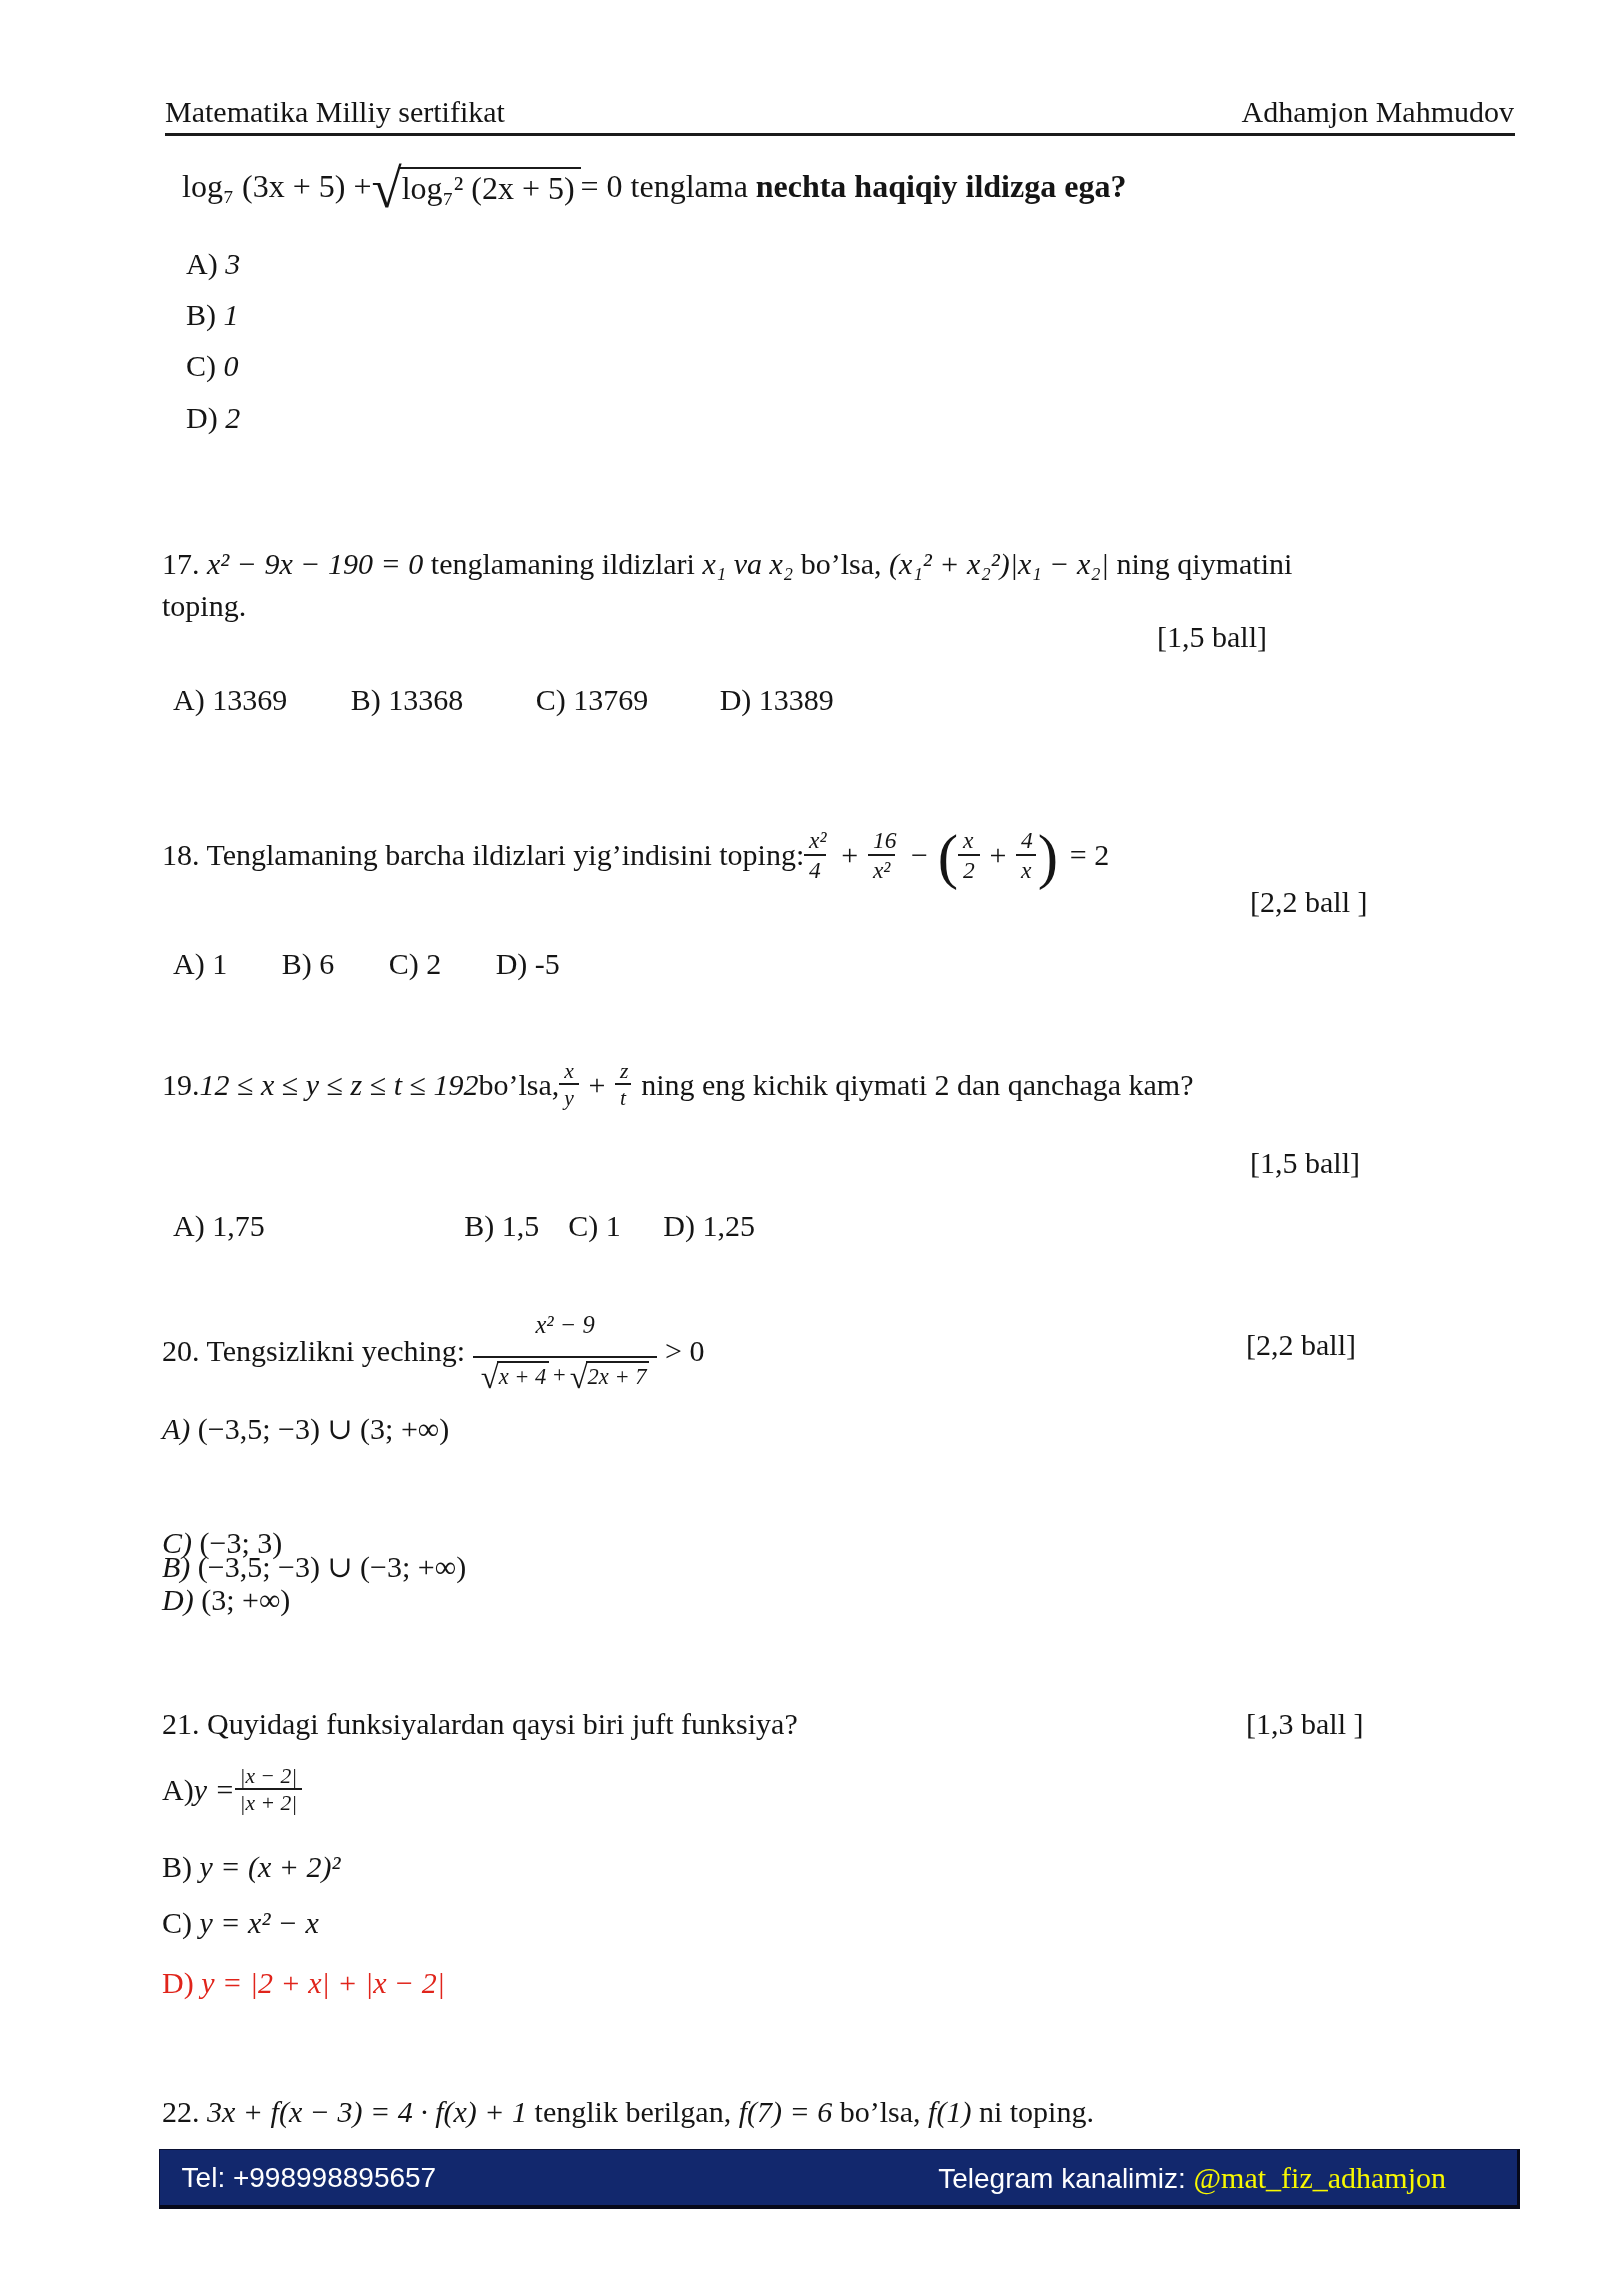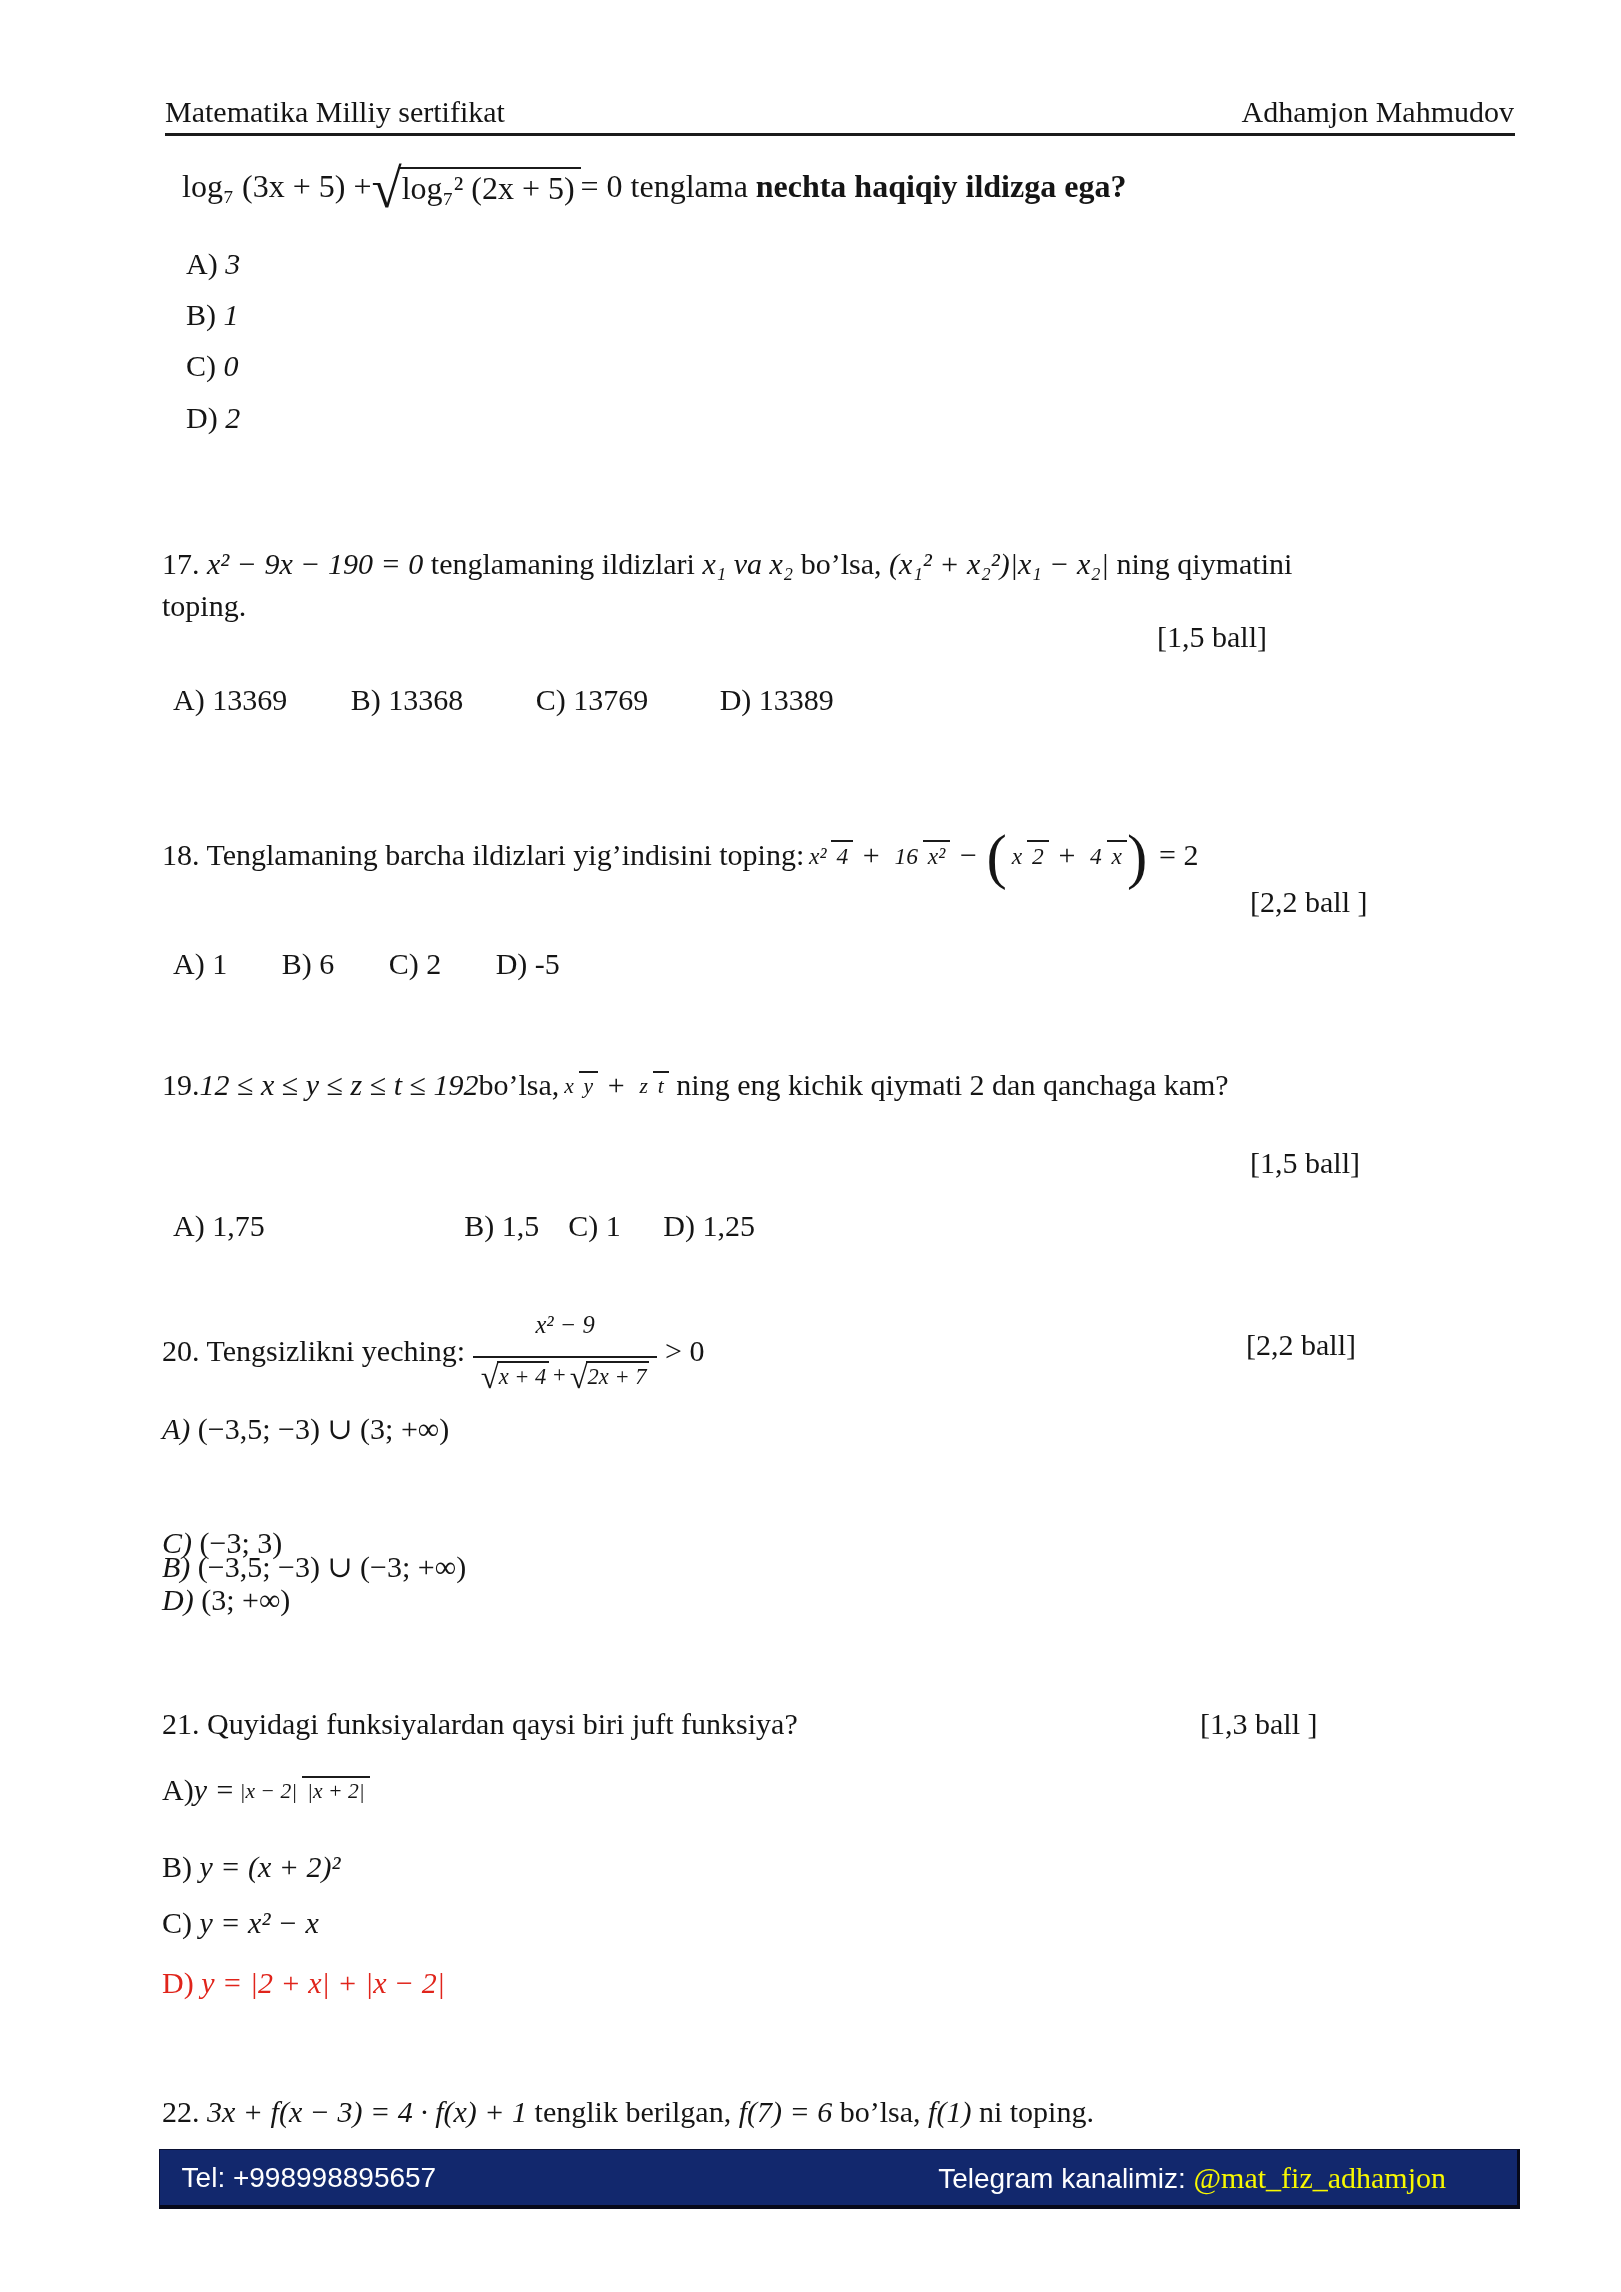--- a/index.html
+++ b/index.html
@@ -9,21 +9,21 @@
   .it{font-style:italic;}
   .b{font-weight:700;}
   .nowrap{white-space:nowrap;}
   .mathline{display:flex;align-items:center;white-space:nowrap;}
   
   .hdr-rule{background:#1b1b1b;height:2.9px;}
   
   .rt{font-size:1.72em;line-height:0;position:relative;top:2.9px;margin-right:-3.9px;}
   .ovl{display:inline-block;border-top:2.5px solid #1b1b1b;padding:2.9px 5.9px 0 3.9px;line-height:1.05;}
   
-  .frac{display:inline-flex;flex-direction:row;align-items:flex-end;line-height:1.12;vertical-align:middle;}
+  .frac{display:inline-flex;flex-direction:column;align-items:flex-start;line-height:1.12;vertical-align:middle;}
   .frac .d{border-top:2px solid #1b1b1b;padding:1px 4.9px 0 4.9px;}
   .frac .n{padding:0 4.9px;}
   .fs24{font-size:23.5px;}
   .fs22{font-size:21.6px;}
   .op{margin:0 9.8px;}
   .bigp{font-size:61px;font-weight:400;line-height:0;position:relative;top:2px;}
   
   .bigfrac{display:inline-flex;flex-direction:column;align-items:center;line-height:1.1;margin:0 7.8px;}
   .bigfrac .n{font-size:24.5px;padding-bottom:17px;}
   .bigfrac .d{font-size:22.5px;border-top:2.5px solid #1b1b1b;padding:2.9px 7.8px 0 7.8px;display:flex;align-items:center;}
@@ -163,21 +163,21 @@
     <span class="it">B)</span><span> (−3,5; −3) ∪ (−3; +∞)</span>
   </div>
   <div class="abs nowrap" style="left:162px;top:1526px;">
     <span class="it">C)</span><span> (−3; 3)</span>
   </div>
   <div class="abs nowrap" style="left:162px;top:1583px;">
     <span class="it">D)</span><span> (3; +∞)</span>
   </div>
 
   <div class="abs" style="left:162px;top:1707px;">21. Quyidagi funksiyalardan qaysi biri juft funksiya?</div>
-  <div class="abs" style="left:1200px;top:1707px;">[1,3 ball ]</div>
+  <div class="abs" style="left:1246px;top:1707px;">[1,3 ball ]</div>
   <div class="abs mathline" style="left:162px;top:1754px;height:71px;">
     <span>A) </span>
     <span class="it">y = </span>
     <span class="frac fs22 it">
         <span class="n">|x − 2|</span>
         <span class="d">|x + 2|</span>
       </span>
   </div>
   <div class="abs nowrap" style="left:162px;top:1850px;">
     <span>B) </span><span class="it">y = (x + 2)²</span>

